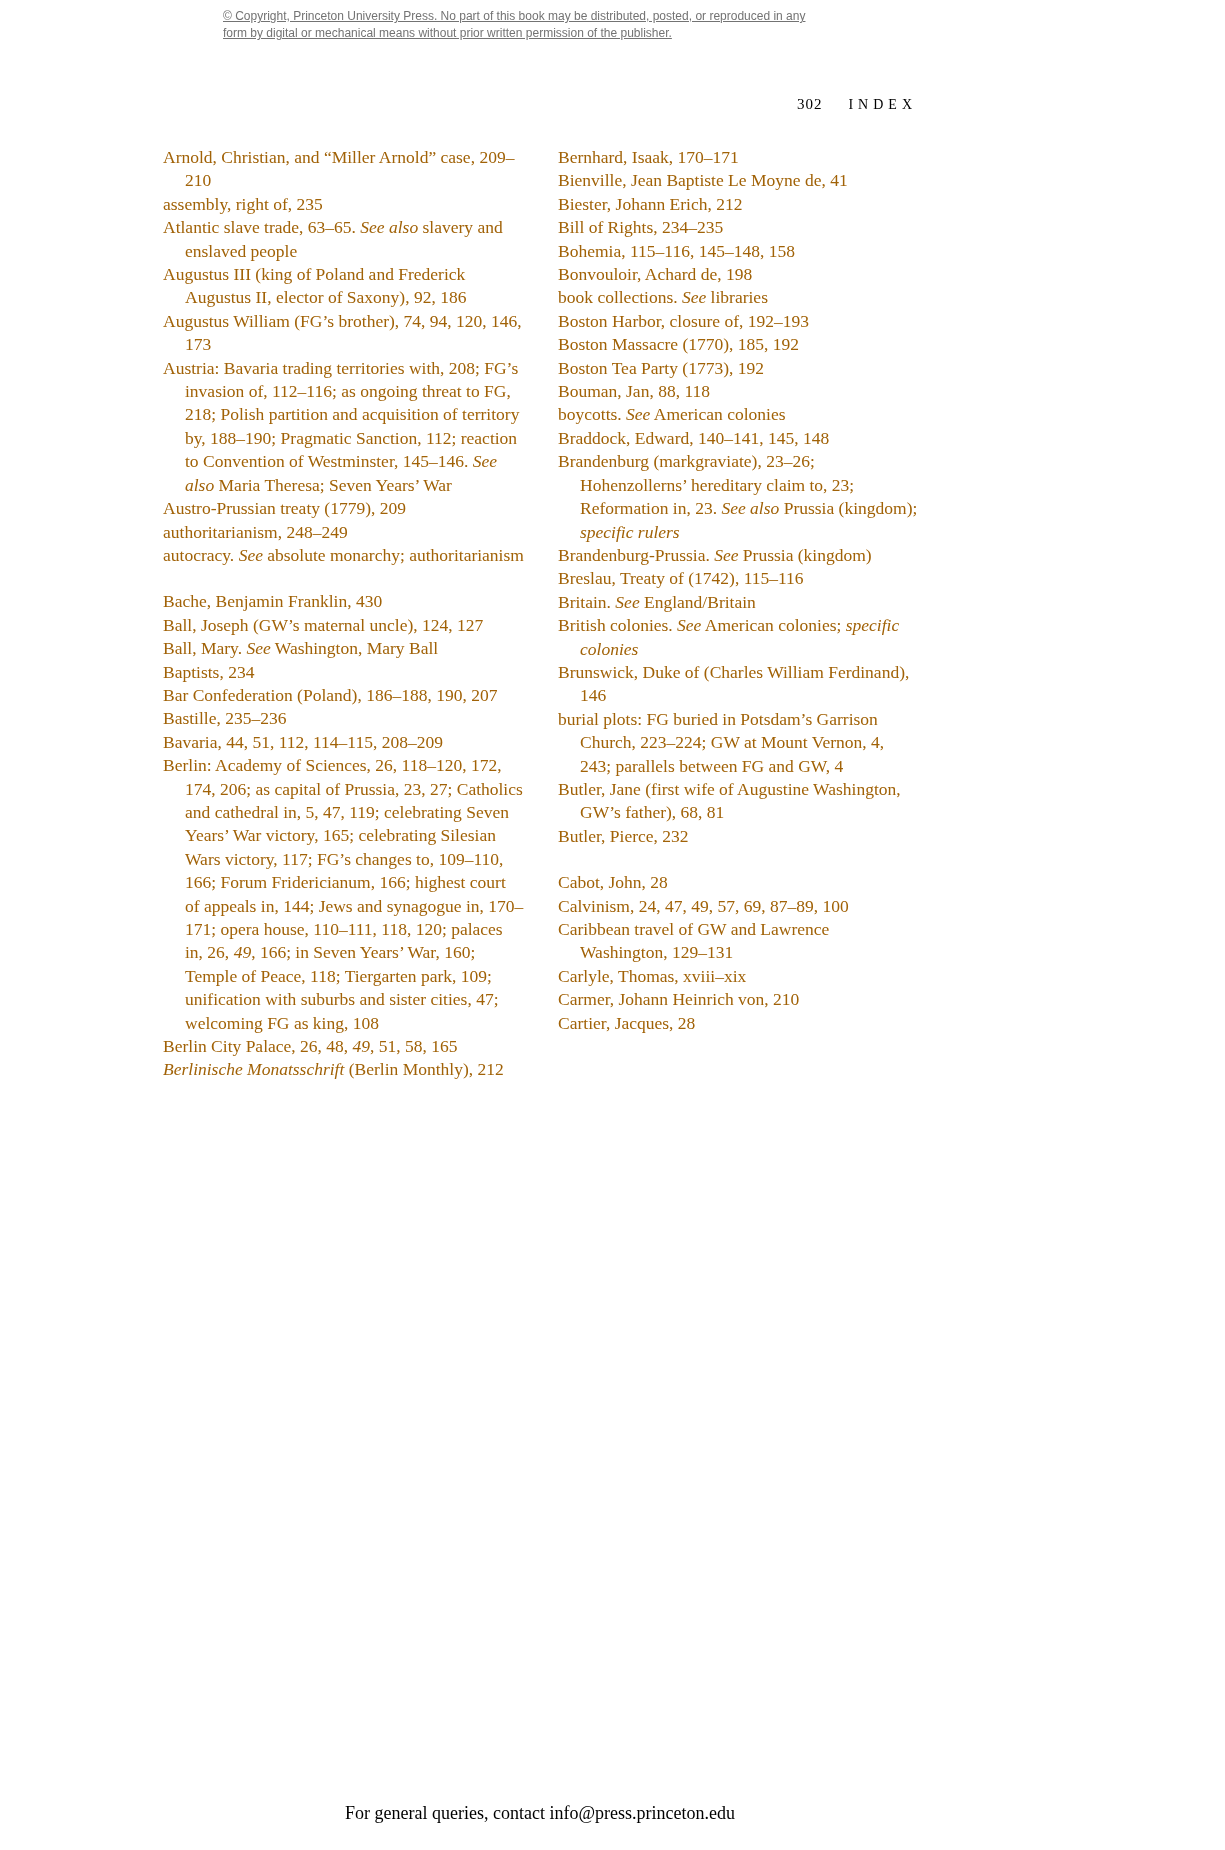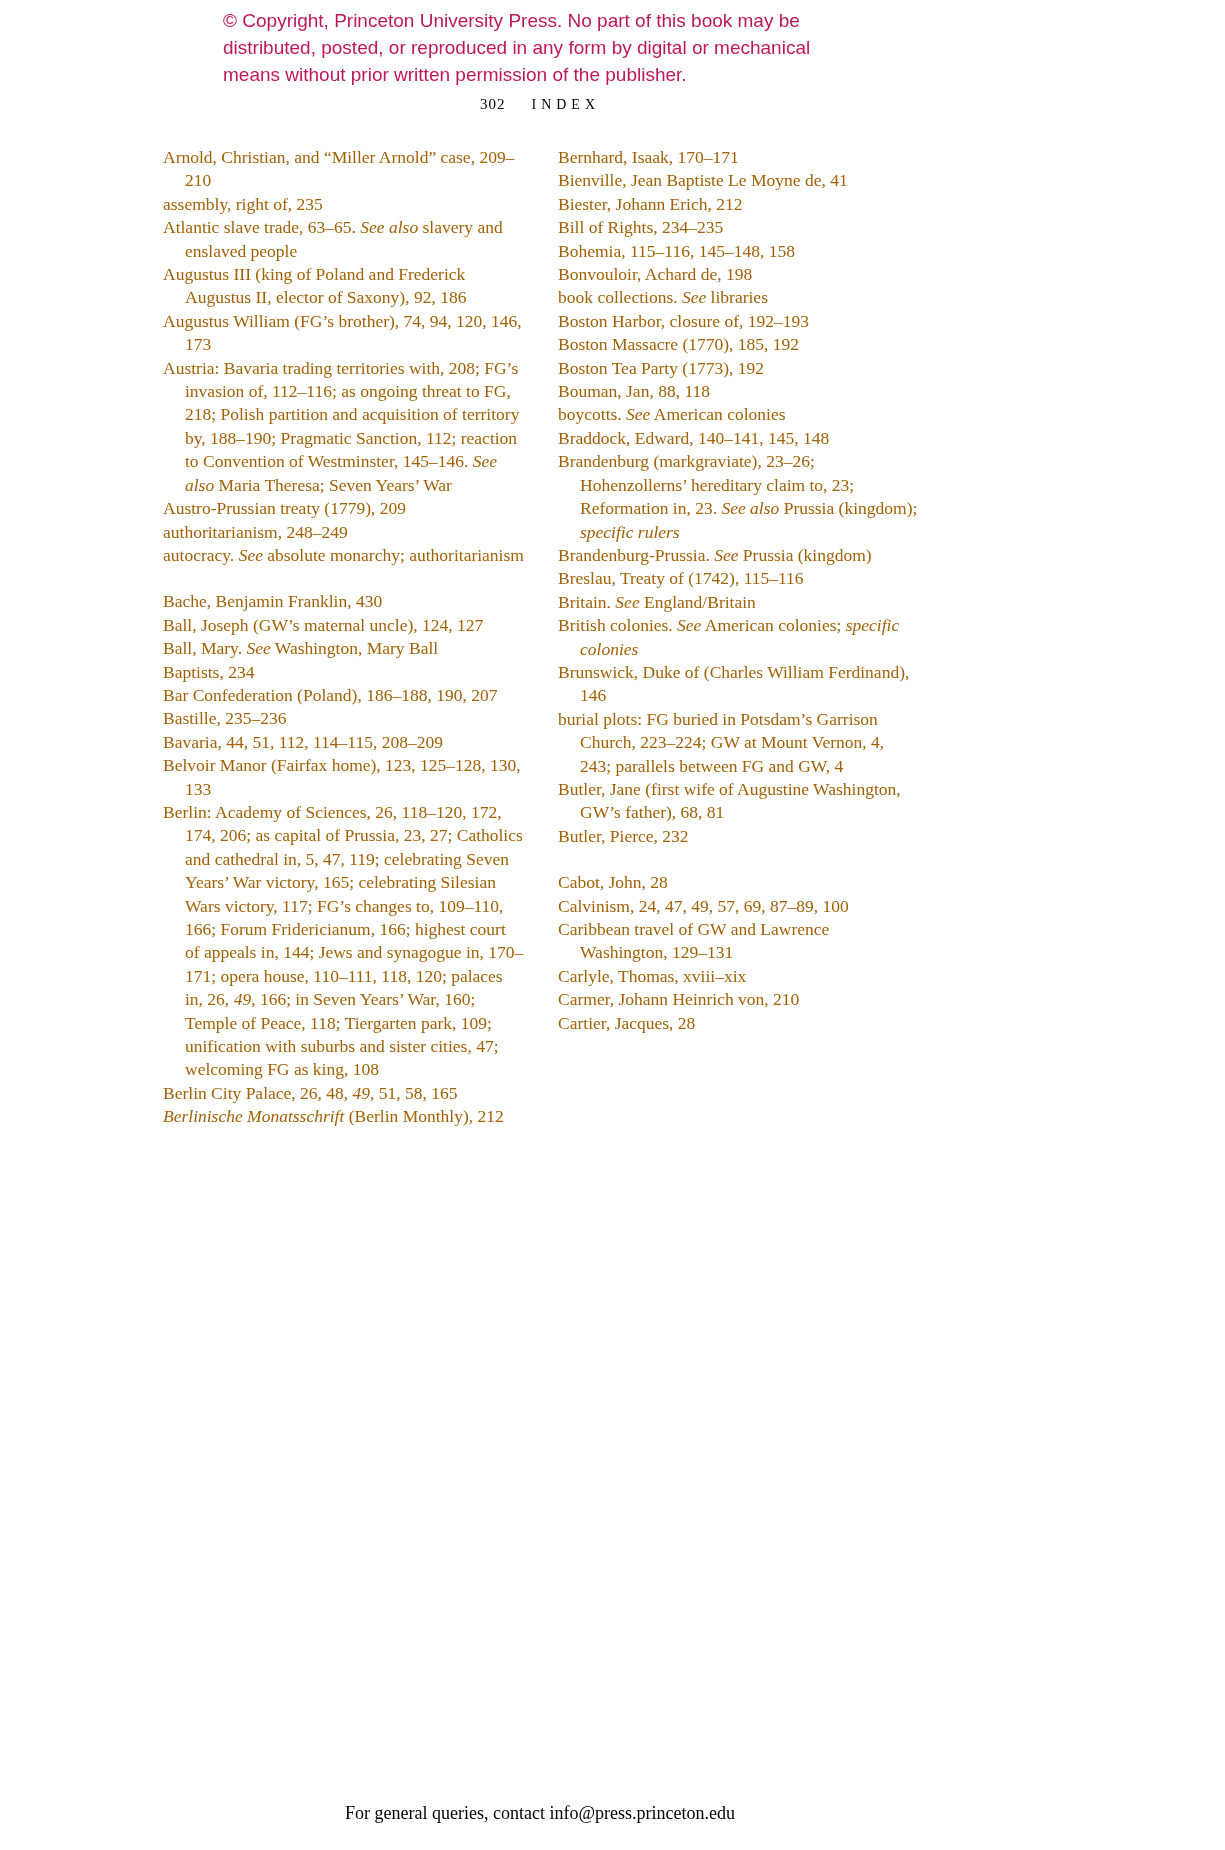--- a/index.html
+++ b/index.html
@@ -10,30 +10,31 @@
     position: relative;
     color: #111111;
     font-family: "Liberation Serif", serif;
   }
   .copyright {
     position: absolute;
     left: 223px;
     top: 8px;
     width: 600px;
     font-family: "Liberation Sans", sans-serif;
-    font-size: 19px;
+    font-size: 12px;
     line-height: 1.42;
-    color: #be185d;
+    color: #737373;
+    text-decoration: underline;
   }
   .page-header {
     position: absolute;
     left: 163px;
     top: 96px;
     width: 754px;
-    text-align: center;
+    text-align: right;
     font-size: 15px;
     color: #000000;
   }
   .page-number {
     display: inline-block;
     margin-right: 26px;
     letter-spacing: 1px;
   }
   .header-title {
     display: inline-block;
@@ -94,21 +95,20 @@
         <div class="entry">Austro-Prussian treaty (1779), 209</div>
         <div class="entry">authoritarianism, 248–249</div>
         <div class="entry">autocracy. <span class="it">See</span> absolute monarchy; authoritarianism</div>
         <div class="entry gap">Bache, Benjamin Franklin, 430</div>
         <div class="entry">Ball, Joseph (GW’s maternal uncle), 124, 127</div>
         <div class="entry">Ball, Mary. <span class="it">See</span> Washington, Mary Ball</div>
         <div class="entry">Baptists, 234</div>
         <div class="entry">Bar Confederation (Poland), 186–188, 190, 207</div>
         <div class="entry">Bastille, 235–236</div>
         <div class="entry">Bavaria, 44, 51, 112, 114–115, 208–209</div>
-        <div class="entry">Belvoir Manor (Fairfax home), 123, 125–128, 130, 133</div>
         <div class="entry">Berlin: Academy of Sciences, 26, 118–120, 172, 174, 206; as capital of Prussia, 23, 27; Catholics and cathedral in, 5, 47, 119; celebrating Seven Years’ War victory, 165; celebrating Silesian Wars victory, 117; FG’s changes to, 109–110, 166; Forum Fridericianum, 166; highest court of appeals in, 144; Jews and synagogue in, 170–171; opera house, 110–111, 118, 120; palaces in, 26, <span class="it">49</span>, 166; in Seven Years’ War, 160; Temple of Peace, 118; Tiergarten park, 109; unification with suburbs and sister cities, 47; welcoming FG as king, 108</div>
         <div class="entry">Berlin City Palace, 26, 48, <span class="it">49</span>, 51, 58, 165</div>
         <div class="entry"><span class="it">Berlinische Monatsschrift</span> (Berlin Monthly), 212</div>
       </div>
     <div class="col">
         <div class="entry">Bernhard, Isaak, 170–171</div>
         <div class="entry">Bienville, Jean Baptiste Le Moyne de, 41</div>
         <div class="entry">Biester, Johann Erich, 212</div>
         <div class="entry">Bill of Rights, 234–235</div>
         <div class="entry">Bohemia, 115–116, 145–148, 158</div>

